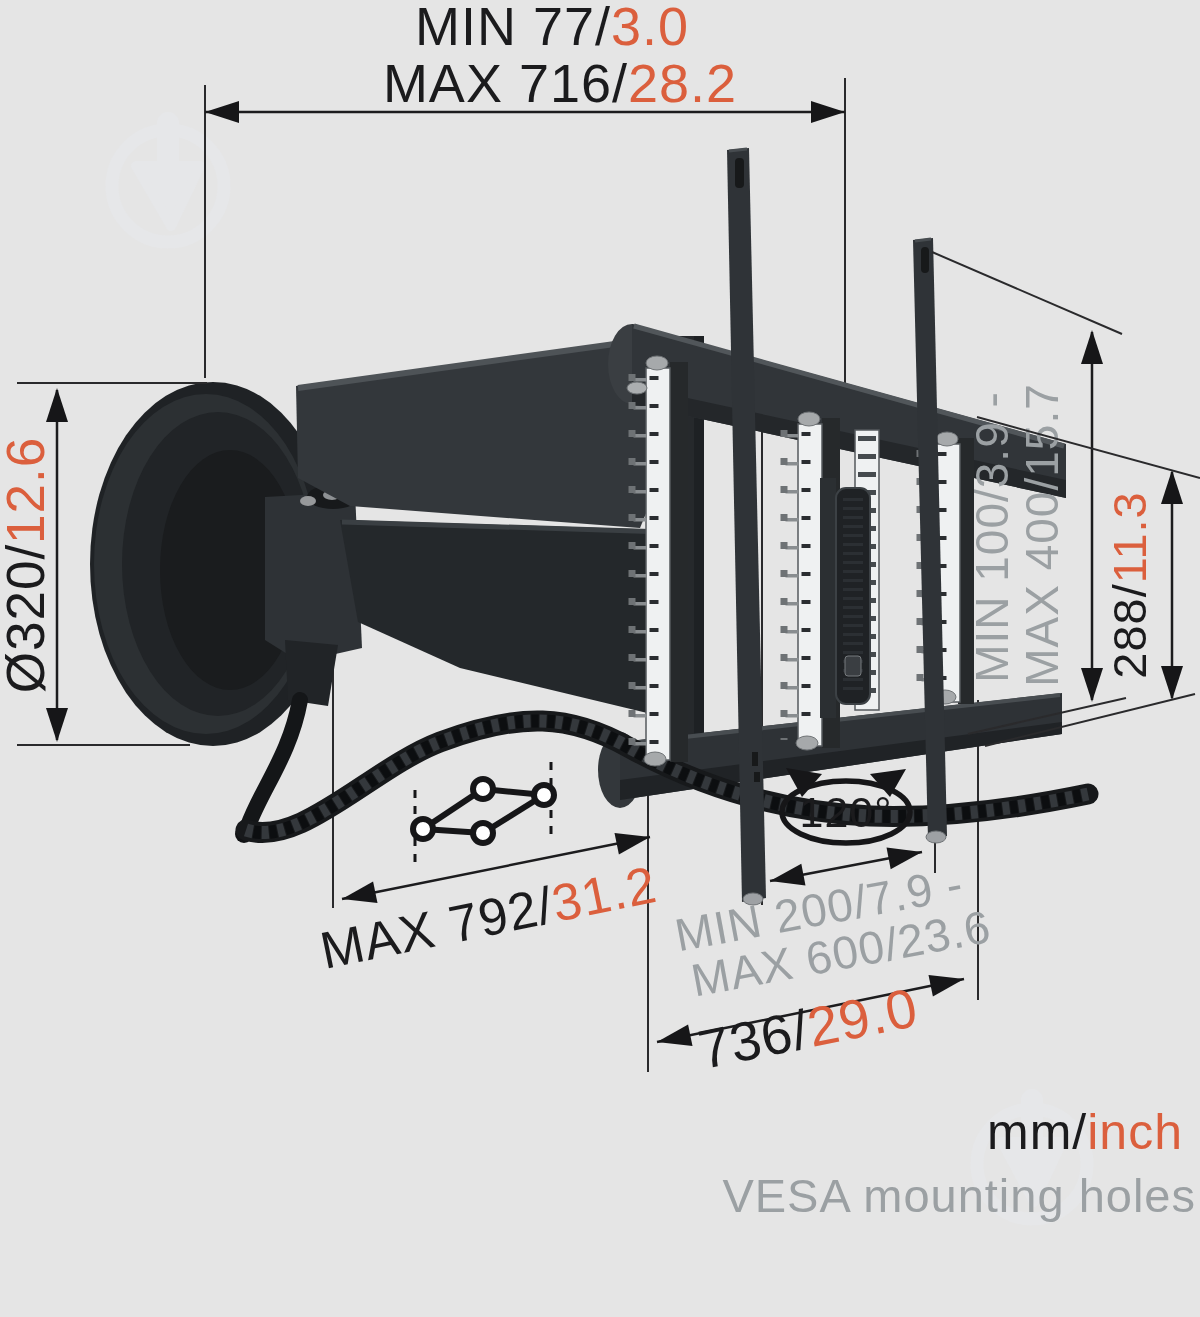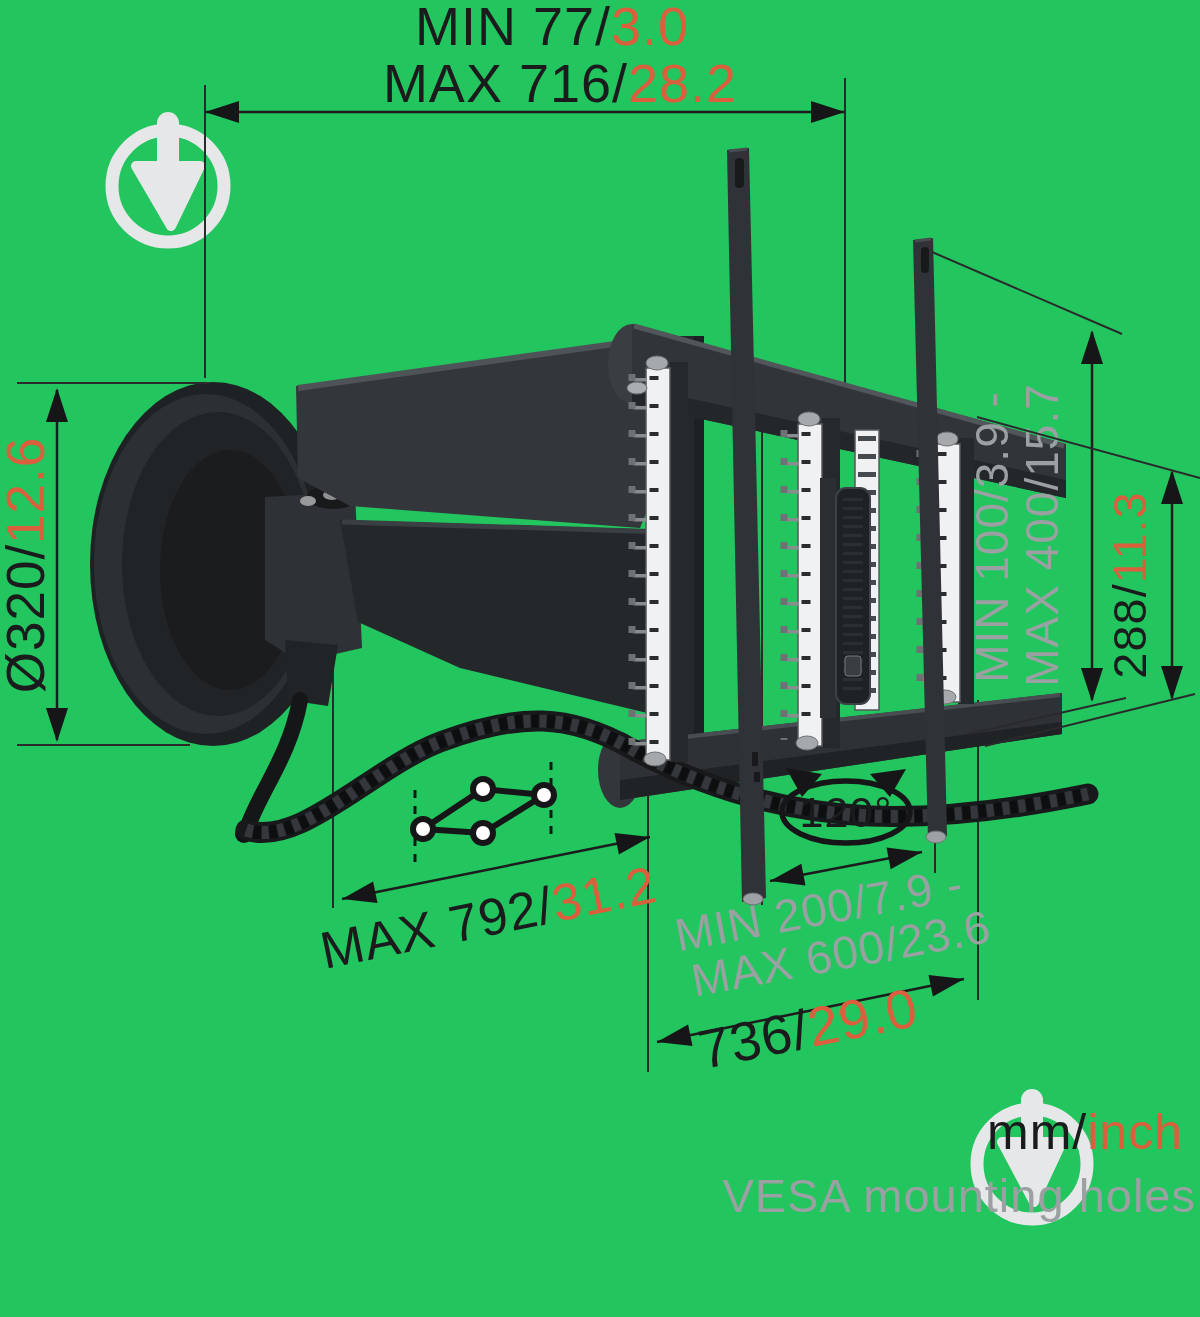--- a/index.html
+++ b/index.html
@@ -1,16 +1,16 @@
 <!DOCTYPE html>
 <html><head>
 <meta charset="utf-8">
 <style>
   html,body{margin:0;padding:0;background:#ffffff;}
-  .stage{position:relative;width:1200px;height:1317px;background:#22c55e;overflow:hidden;
+  .stage{position:relative;width:1200px;height:1317px;background:#e5e5e5;overflow:hidden;
          font-family:"Liberation Sans", sans-serif;}
   svg{position:absolute;inset:0;display:block;}
   text{fill:#1b1b1d;letter-spacing:1px;}
   .g{fill:#9ba0a3;}
   .dimline{stroke:#1c1c1e;stroke-width:2.5;fill:none;}
   .extline{stroke:#2a2a2c;stroke-width:2;fill:none;}
   .leader{stroke:#2a2a2c;stroke-width:2;fill:none;}
   .head{fill:#161618;stroke:none;}
   .dash{stroke:#161618;stroke-width:3;stroke-dasharray:8 8;fill:none;}
   .wm{fill:#e6e7e9;}

